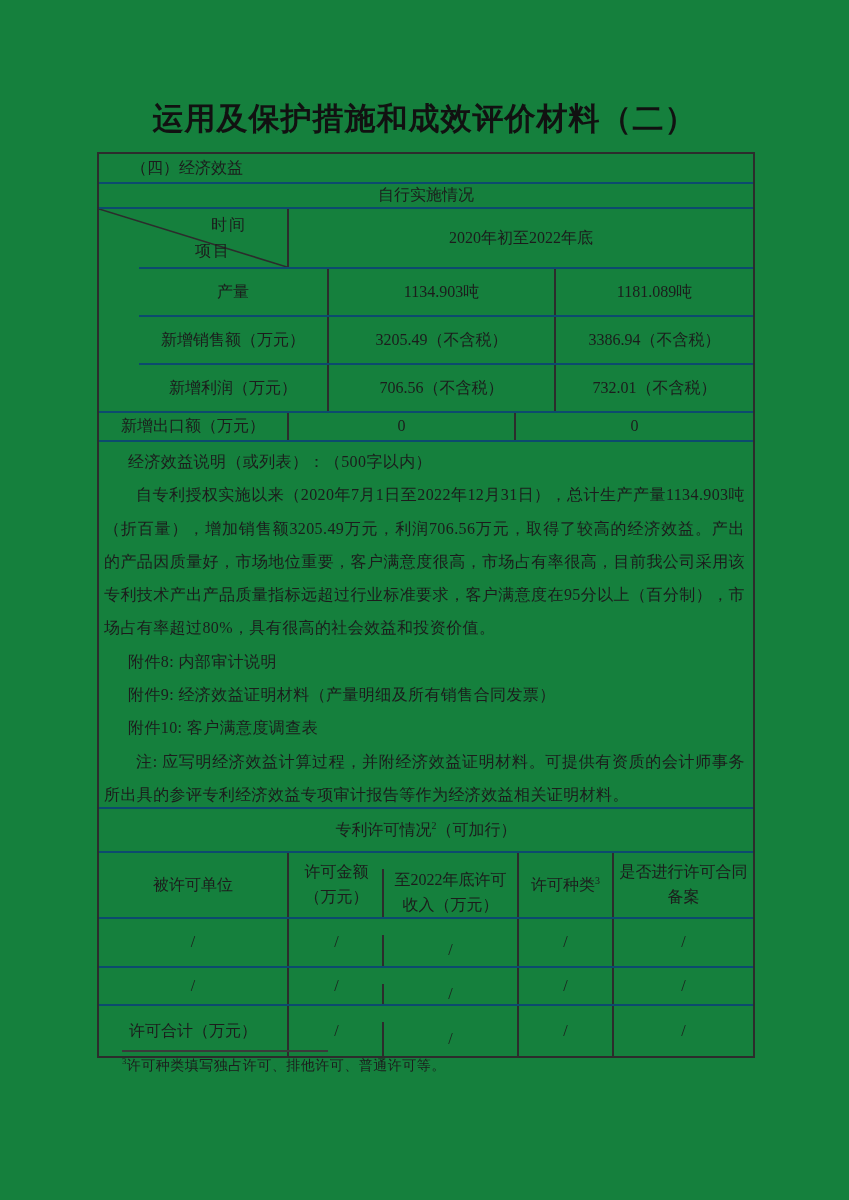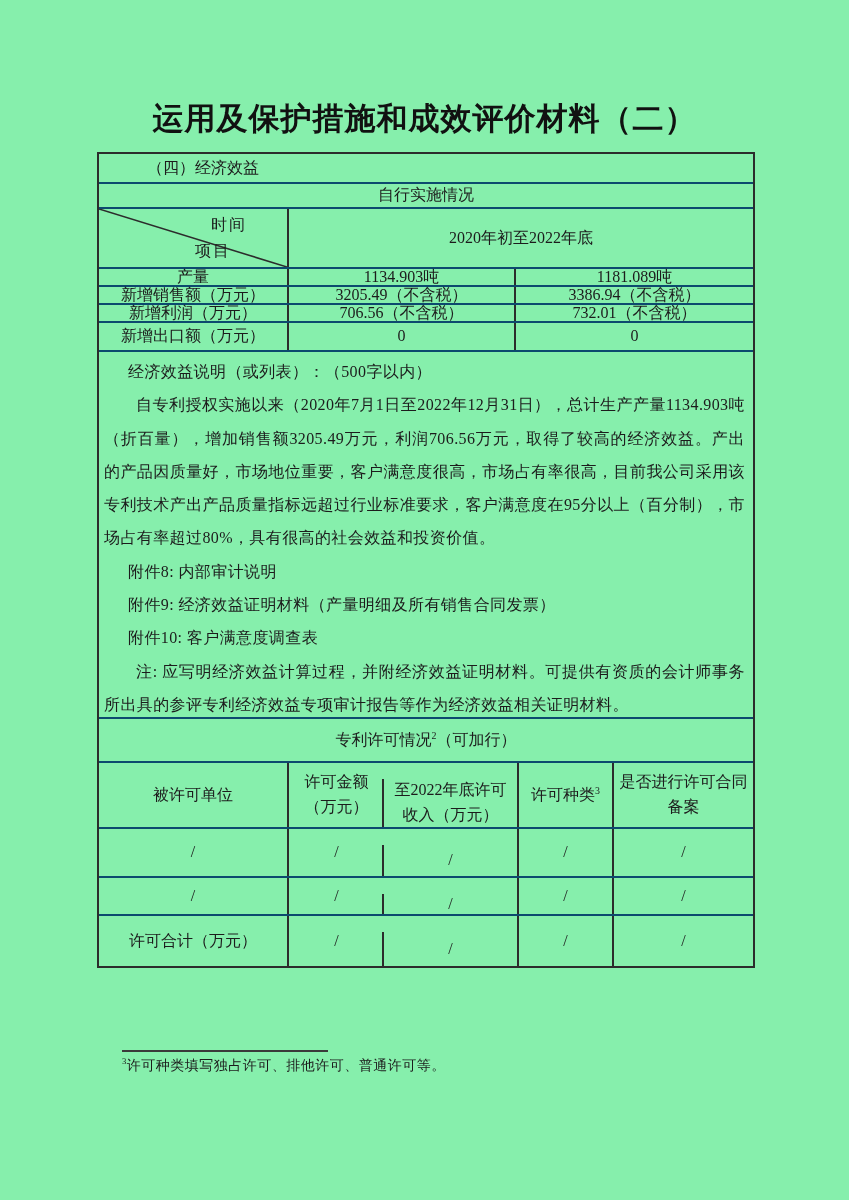--- a/index.html
+++ b/index.html
@@ -2,21 +2,21 @@
 <html><head>
 <meta charset="utf-8">
 <style>
   * { margin: 0; padding: 0; box-sizing: border-box; }
   html, body { background: #e8e8e8; }
   .page {
     position: relative;
     width: 849px;
     height: 1200px;
     margin: 0 auto;
-    background: #86efac;
+    background: #15803d;
     font-family: "Liberation Serif", serif;
     color: #1c1c1c;
     overflow: hidden;
   }
   .title {
     position: absolute;
     top: 98px;
     left: 0;
     width: 100%;
     text-align: center;
@@ -29,41 +29,41 @@
   .doc-table {
     position: absolute;
     left: 97px;
     top: 152px;
     width: 658px;
     border: 2px solid #2c2c2c;
     background: transparent;
     font-size: 16px;
   }
   .row { border-top: 2px solid #0c4a6e; display: flex; align-items: stretch; }
-  .row:first-child { border-top: none; padding-left: 16px; }
+  .row:first-child { border-top: none; }
   .cell {
     display: flex;
     align-items: center;
     justify-content: center;
     text-align: center;
     padding: 0 5px;
     line-height: 1.55;
   }
   .cell + .cell { border-left: 2px solid #2c2c2c; }
 
   
   .c1 { width: 188px; flex: none; }
   .c2 { width: 227px; flex: none; }
   .c3 { flex: 1; }
 
   .r-section { height: 28px; align-items: center; }
   .r-section .cell { justify-content: flex-start; padding-left: 32px; }
   .r-sub { height: 25px; }
   .r-head { height: 60px; }
-  .r-d1, .r-d2, .r-d3 { height: 18px; }
+  .r-d1, .r-d2, .r-d3 { height: 48px; margin-left: 40px; }
   .r-d4 { height: 29px; }
 
   .corner-cell { position: relative; padding: 0; }
   .corner-svg { position: absolute; left: 0; top: 0; width: 100%; height: 100%; }
   .corner-top { position: absolute; top: 4px; left: 112px; letter-spacing: 2px; }
   .corner-bottom { position: absolute; bottom: 3px; left: 96px; letter-spacing: 2px; }
 
   .desc { display: block; height: 367px; padding: 3px 8px 0 5px; overflow: hidden; }
   .desc > * { line-height: 33.3px; letter-spacing: 0.4px; }
   .desc-heading { text-indent: 24px; }

